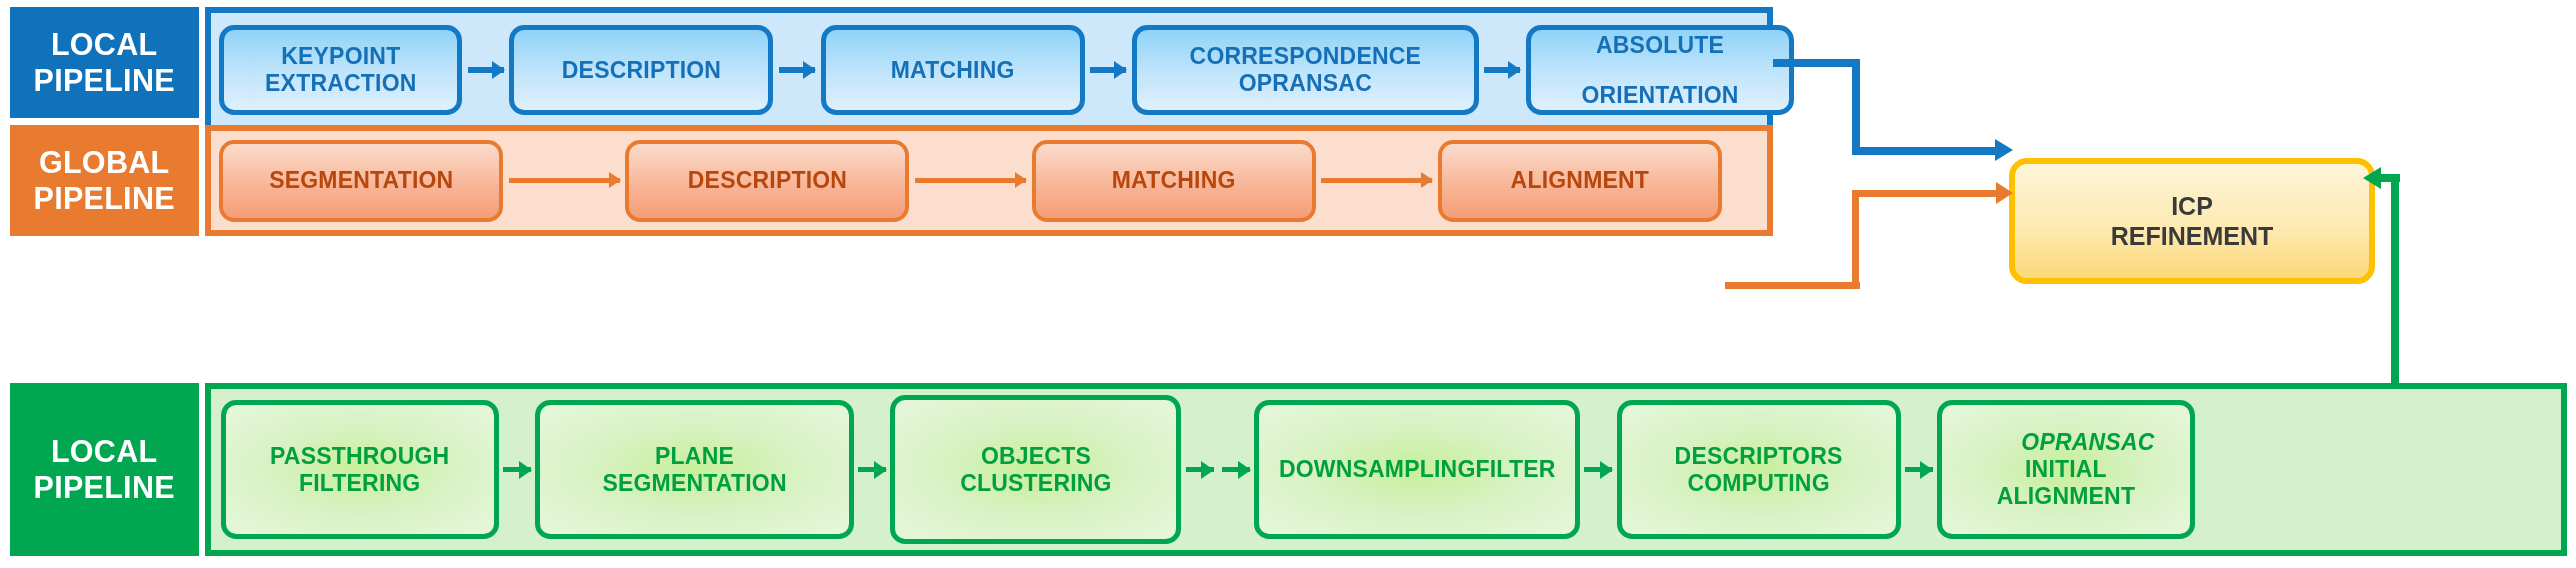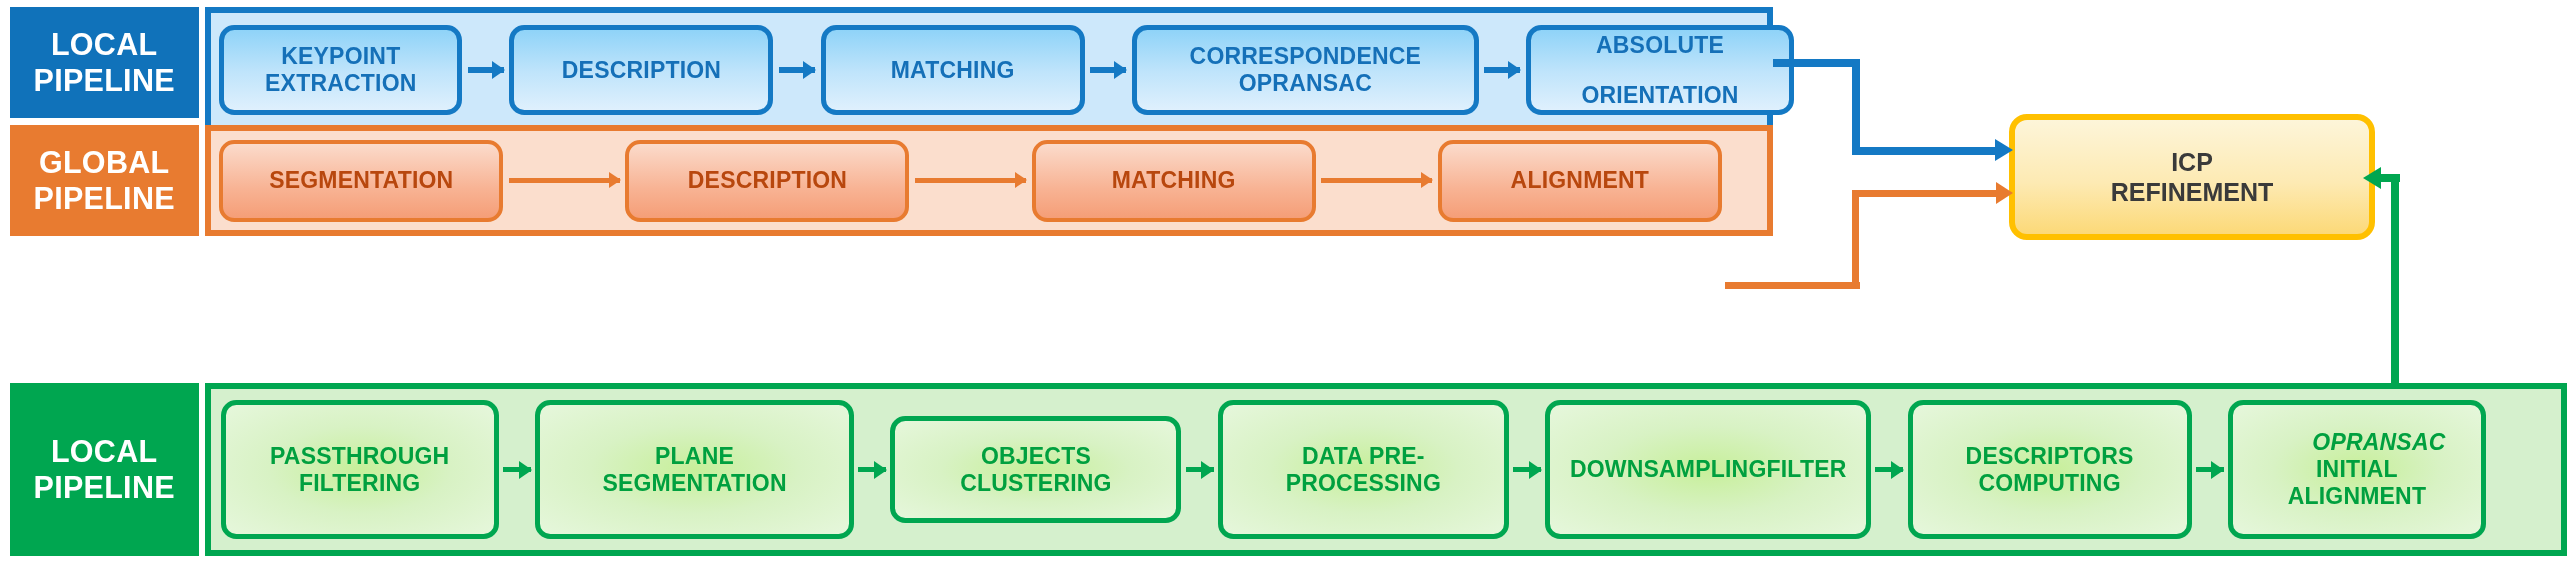--- a/index.html
+++ b/index.html
@@ -110,20 +110,21 @@
     display:flex;flex-direction:column;
     align-items:center;justify-content:center;
     background:linear-gradient(180deg,#fdf5d9 0%,#fdeab3 55%,#fcd978 100%);
     border:6.2px solid #ffc000;
     border-radius:18px;
     color:#3a3a3a;
     font-weight:bold;
     font-size:25px;
     line-height:1.2;
     text-align:center;
+    margin-top:44px;
   }
 
   
   .seg{position:absolute;}
   .tip{position:absolute;width:0;height:0;}
 
   .tip.right-blue{
     border-top:11.8px solid transparent;
     border-bottom:11.8px solid transparent;
     border-left:18px solid #1479c4;
@@ -206,29 +207,25 @@
     <div class="stage hybrid" style="width:278px;height:139px;flex-direction:column;">
       <span class="t">PASSTHROUGH</span>
       <span class="t">FILTERING</span>
     </div>
     <div class="arrow hybrid" style="width:28px;margin:0 4.2px;"></div>
     <div class="stage hybrid" style="width:319px;height:139px;flex-direction:column;">
       <span class="t">PLANE</span>
       <span class="t">SEGMENTATION</span>
     </div>
     <div class="arrow hybrid" style="width:28px;margin:0 4.2px;"></div>
-    <div class="stage hybrid" style="width:291px;height:107px;flex-direction:column;">
+    <div class="stage hybrid" style="width:291px;height:149px;flex-direction:column;">
       <span class="t">OBJECTS</span>
       <span class="t">CLUSTERING</span>
     </div>
     <div class="arrow hybrid" style="width:28px;margin:0 4.2px;"></div>
-    <div class="stage hybrid" style="width:291px;height:139px;flex-direction:column;">
-      <span class="t">DATA PRE-</span>
-      <span class="t">PROCESSING</span>
-    </div>
     <div class="arrow hybrid" style="width:28px;margin:0 4.2px;"></div>
     <div class="stage hybrid" style="width:326px;height:139px;">
       <span class="t">DOWNSAMPLING</span>
       <span class="t">FILTER</span>
     </div>
     <div class="arrow hybrid" style="width:28px;margin:0 4.2px;"></div>
     <div class="stage hybrid" style="width:284px;height:139px;flex-direction:column;">
       <span class="t">DESCRIPTORS</span>
       <span class="t">COMPUTING</span>
     </div>

